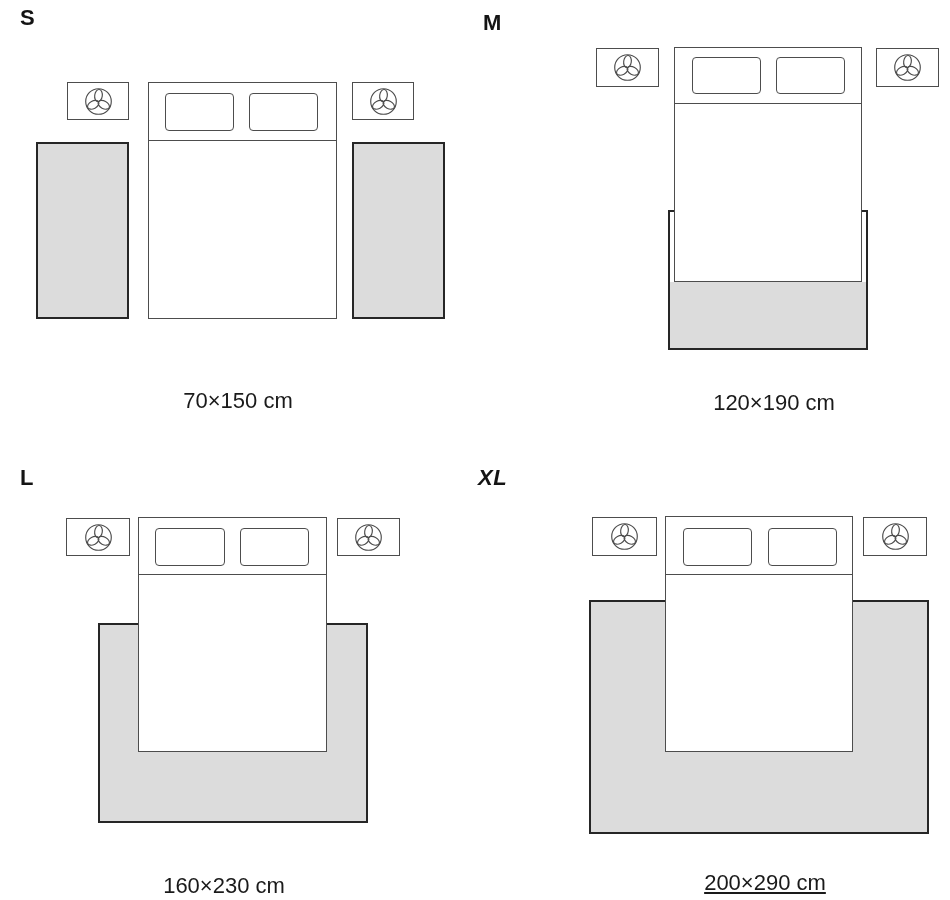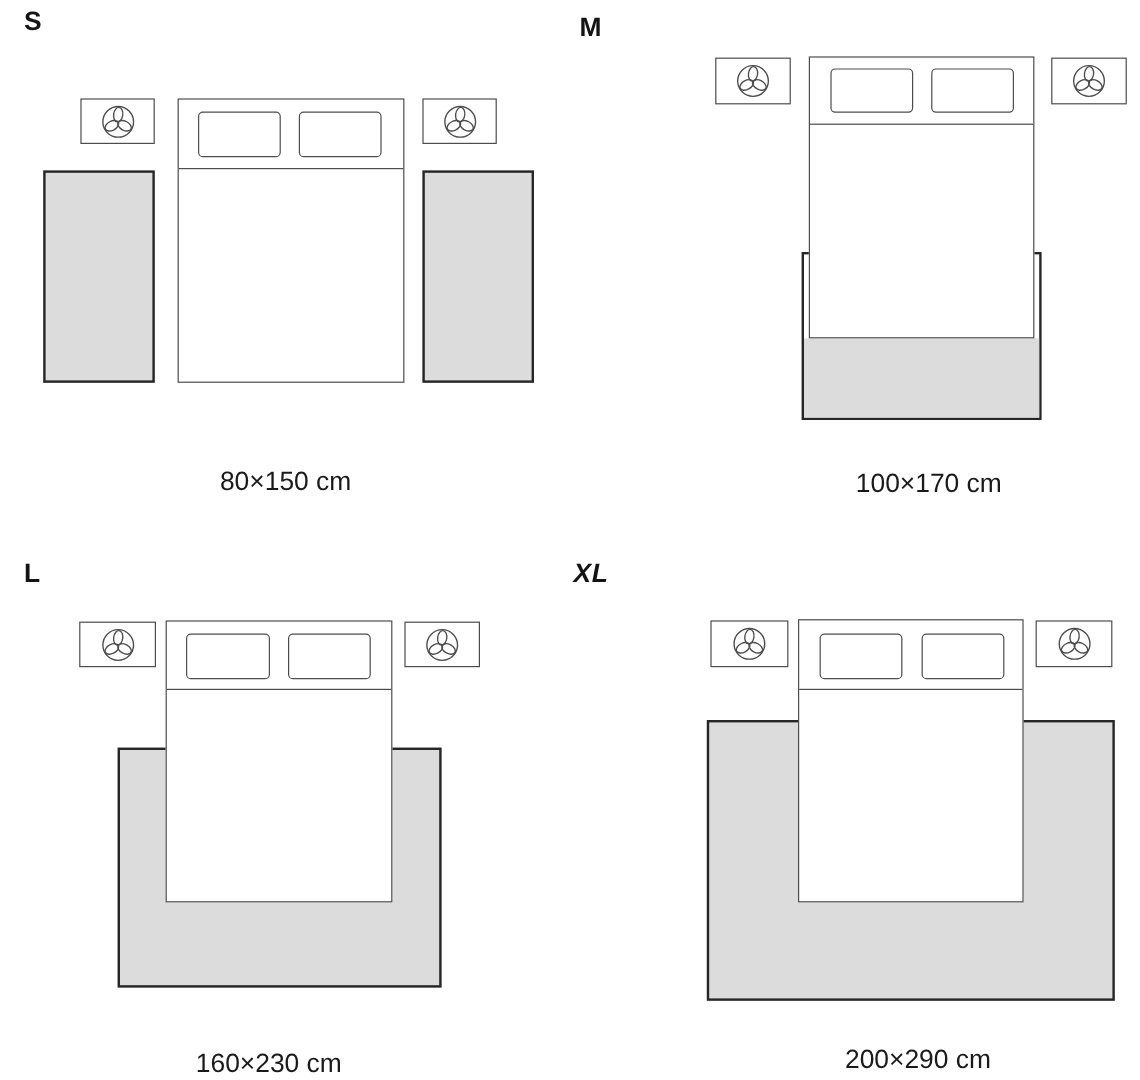--- a/index.html
+++ b/index.html
@@ -70,21 +70,21 @@
 
   
   .q-xl .size-letter{left:3px;top:15px;font-style:italic;}
   .q-xl .bed{left:190px;top:66px;width:188px;height:236px;}
   .q-xl .headboard{height:58px;}
   .q-xl .pillow.p1{left:17px;top:11px;width:69px;height:38px;}
   .q-xl .pillow.p2{left:102px;top:11px;width:69px;height:38px;}
   .q-xl .nightstand.left{left:117px;top:67px;width:65px;height:39px;}
   .q-xl .nightstand.right{left:388px;top:67px;width:64px;height:39px;}
   .q-xl .rug.large{left:114px;top:150px;width:340px;height:234px;}
-  .q-xl .dim-label{left:140px;top:420px;}
+  .q-xl .dim-label{left:140px;top:420px;text-decoration:underline;}
 </style>
 </head>
 <body>
 
 <section class="quad q-s">
   <div class="size-letter">S</div>
 
   <div class="rug side-left"></div>
   <div class="rug side-right"></div>
 
@@ -104,21 +104,21 @@
       <ellipse cx="26.4" cy="24" rx="4.6" ry="7.4" transform="rotate(118 26.4 24)"></ellipse>
     </svg>
   </div>
 
   <div class="bed">
     <div class="headboard"></div>
     <div class="pillow p1"></div>
     <div class="pillow p2"></div>
   </div>
 
-  <div class="dim-label">80×150 cm</div>
+  <div class="dim-label">70×150 cm</div>
 </section>
 
 <section class="quad q-m">
   <div class="size-letter">M</div>
 
   <div class="rug under-foot hollow">
     <div class="fill"></div>
   </div>
 
   <div class="nightstand left">
@@ -137,21 +137,21 @@
       <ellipse cx="26.4" cy="24" rx="4.6" ry="7.4" transform="rotate(118 26.4 24)"></ellipse>
     </svg>
   </div>
 
   <div class="bed">
     <div class="headboard"></div>
     <div class="pillow p1"></div>
     <div class="pillow p2"></div>
   </div>
 
-  <div class="dim-label">100×170 cm</div>
+  <div class="dim-label">120×190 cm</div>
 </section>
 
 <section class="quad q-l">
   <div class="size-letter">L</div>
 
   <div class="rug large"></div>
 
   <div class="nightstand left">
     <svg class="plant" viewBox="0 0 40 40">
       <circle cx="20" cy="20" r="15.5"></circle>

